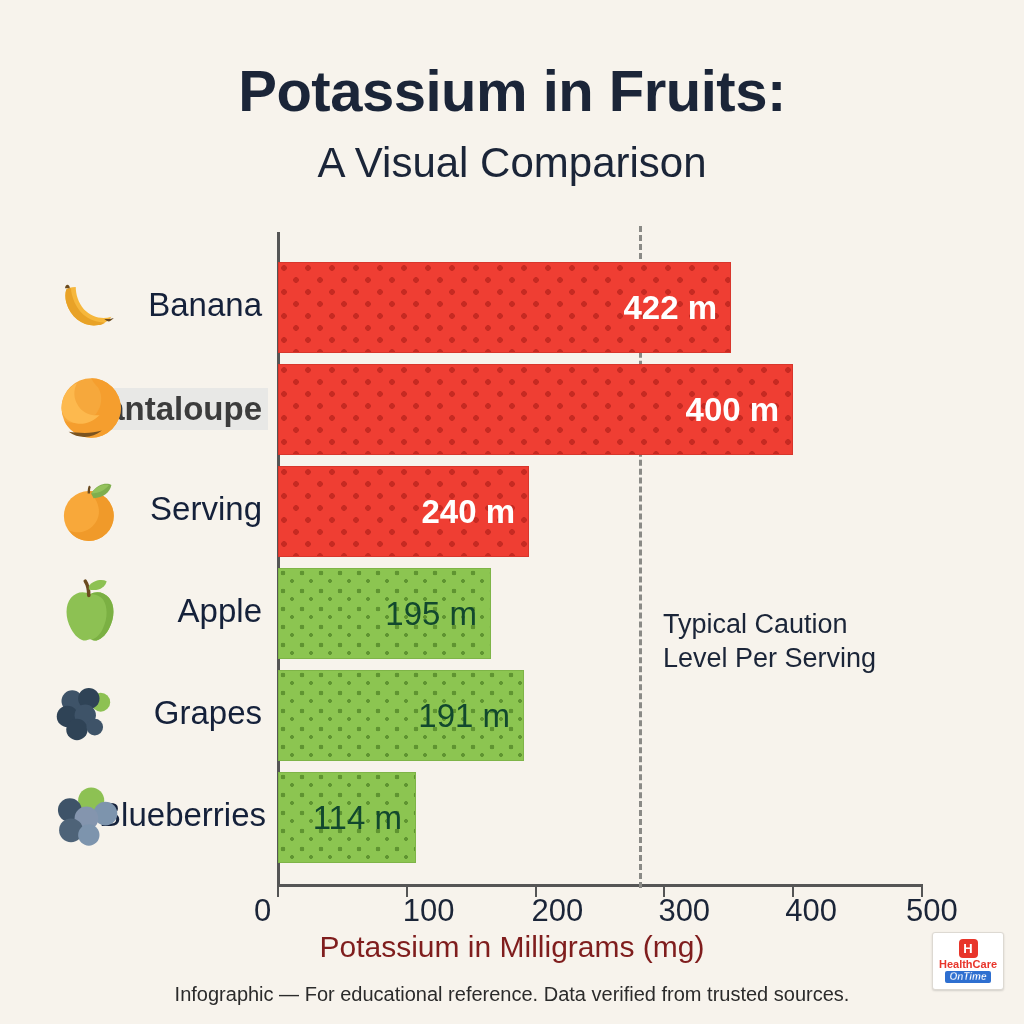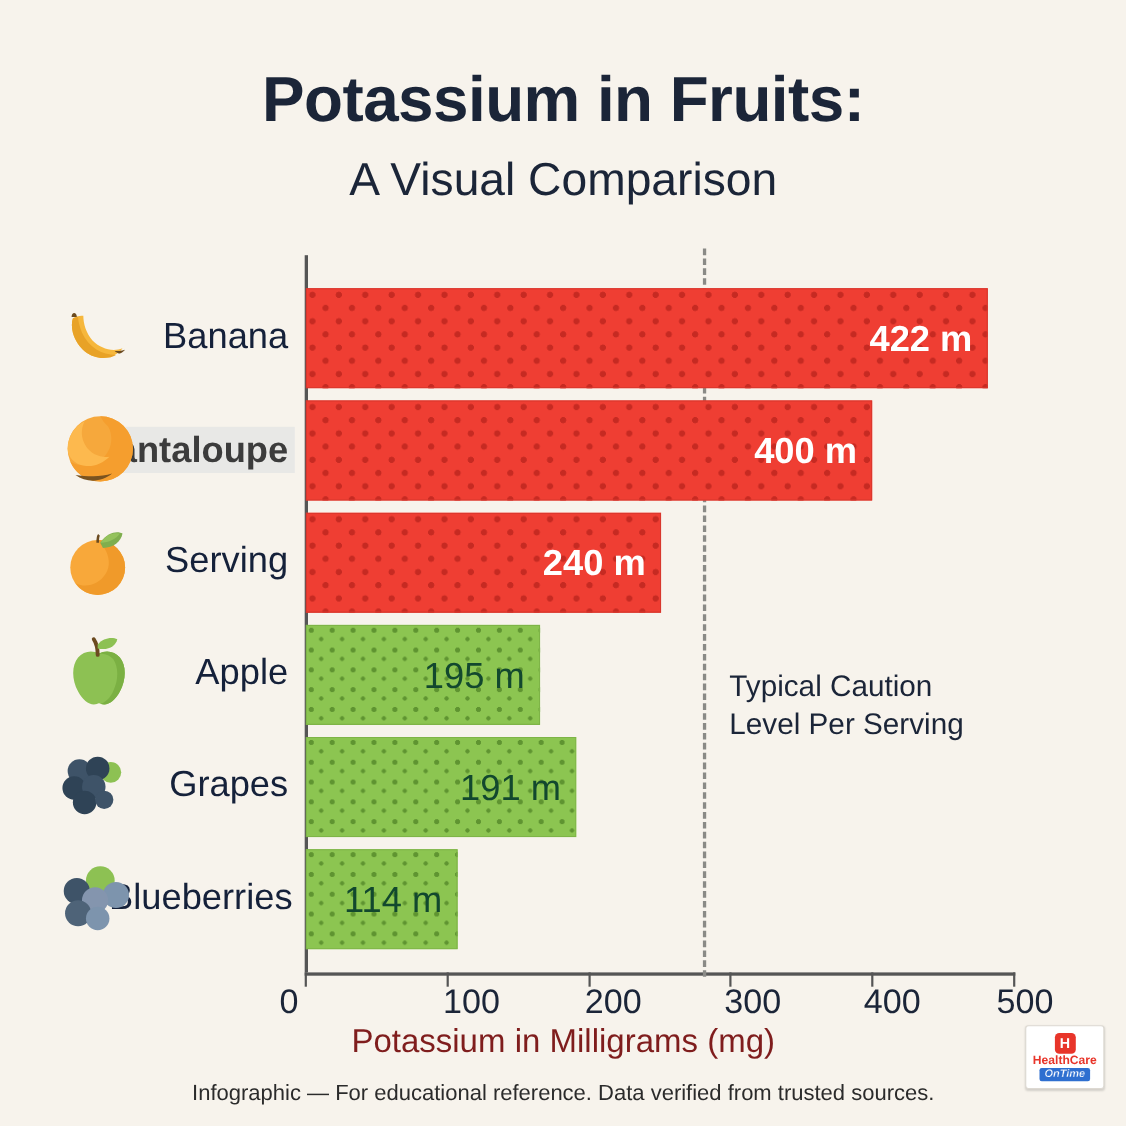--- a/index.html
+++ b/index.html
@@ -155,42 +155,42 @@
       <div class="ticklabel" style="left: 906px;">500</div>
     </div>
 
   <div class="caution-line"></div>
   <div class="caution-note">
     <div>Typical Caution</div>
     <div>Level Per Serving</div>
   </div>
 
   <div id="bars-layer">
-      <div class="bar red" style="left: 278px; top: 262px; width: 620px;">
+      <div class="bar red" style="left: 278px; top: 262px; width: 453px;">
         <span class="bar-value">422 m</span>
       </div>
       <div class="cat-label" style="top: 285.5px;">Banana</div>
       <div class="fruit-icon" style="left: 52px; top: 267.5px;"><svg viewBox="0 0 64 64">
           <path d="M10 20c-2 16 9 28 25 28 12 0 20-6 23-13-7 4-16 3-22-2-7-6-9-14-9-21-6 1-9 4-9 6z" fill="none"></path>
     <path d="M12 18c-1 3-1 7 0 11 4 14 16 21 27 19 5-1 9-4 11-7-8 3-17 0-23-6-5-6-7-13-7-19-4 0-7 1-8 2z" fill="#F6B73C"></path>
     <path d="M12 18c-1 3-1 7 0 11 4 14 16 21 27 19 2 0 4-1 6-2-11 0-21-6-26-17-2-5-3-9-3-12-2 0-3 1-4 1z" fill="#E8A227"></path>
     <path d="M48 45c2-1 3-2 4-3-3 1-6 1-8 1 1 1 3 2 4 2z" fill="#6B4A1F"></path>
     <path d="M11 17c0-2 1-3 2-3 1 0 2 1 2 3-1 0-3 0-4 0z" fill="#6B4A1F"></path>
         </svg></div>
       <div class="bar red" style="left: 278px; top: 364px; width: 515.2px;">
         <span class="bar-value">400 m</span>
       </div>
       <div class="cat-label highlight" style="top: 387.5px;">Cantaloupe</div>
       <div class="fruit-icon" style="left: 52px; top: 369.5px;"><svg viewBox="0 0 64 64">
     <circle cx="33" cy="32" r="25" fill="#F6A83C"></circle>
     <path d="M33 7a25 25 0 0 1 0 50 25 25 0 0 1-23-15c9 5 20 3 27-5 5-6 6-15 2-22a25 25 0 0 1-6-8z" fill="#F59E2E"></path>
     <path d="M8 32c0-9 5-17 13-21-3 6-3 13 1 19 4 6 11 9 18 8-5 5-12 8-19 7C13 44 8 38 8 32z" fill="#FDB94E"></path>
     <path d="M14 52c8 6 20 6 28-1-9 3-20 2-28 1z" fill="#7A5320"></path>
         </svg></div>
-      <div class="bar red" style="left: 278px; top: 466px; width: 323px;">
+      <div class="bar red" style="left: 278px; top: 466px; width: 251px;">
         <span class="bar-value">240 m</span>
       </div>
       <div class="cat-label" style="top: 489.5px;">Serving</div>
       <div class="fruit-icon" style="left: 52px; top: 471.5px;"><svg viewBox="0 0 64 64">
     <circle cx="31" cy="37" r="21" fill="#F8A83A"></circle>
     <path d="M31 16a21 21 0 0 1 0 42 21 21 0 0 1-17-9c8 4 18 1 23-7 4-6 3-14-1-20a21 21 0 0 1-5-6z" fill="#F09A2A"></path>
     <path d="M33 18c6-9 14-9 17-7-1 6-7 11-15 11z" fill="#7FAE4E"></path>
     <path d="M33 18c5-7 11-8 15-7-3 4-8 7-15 7z" fill="#94C25C"></path>
     <path d="M31 18c0-3 0-5 1-6" stroke="#6B4A1F" stroke-width="2" fill="none"></path>
         </svg></div>

